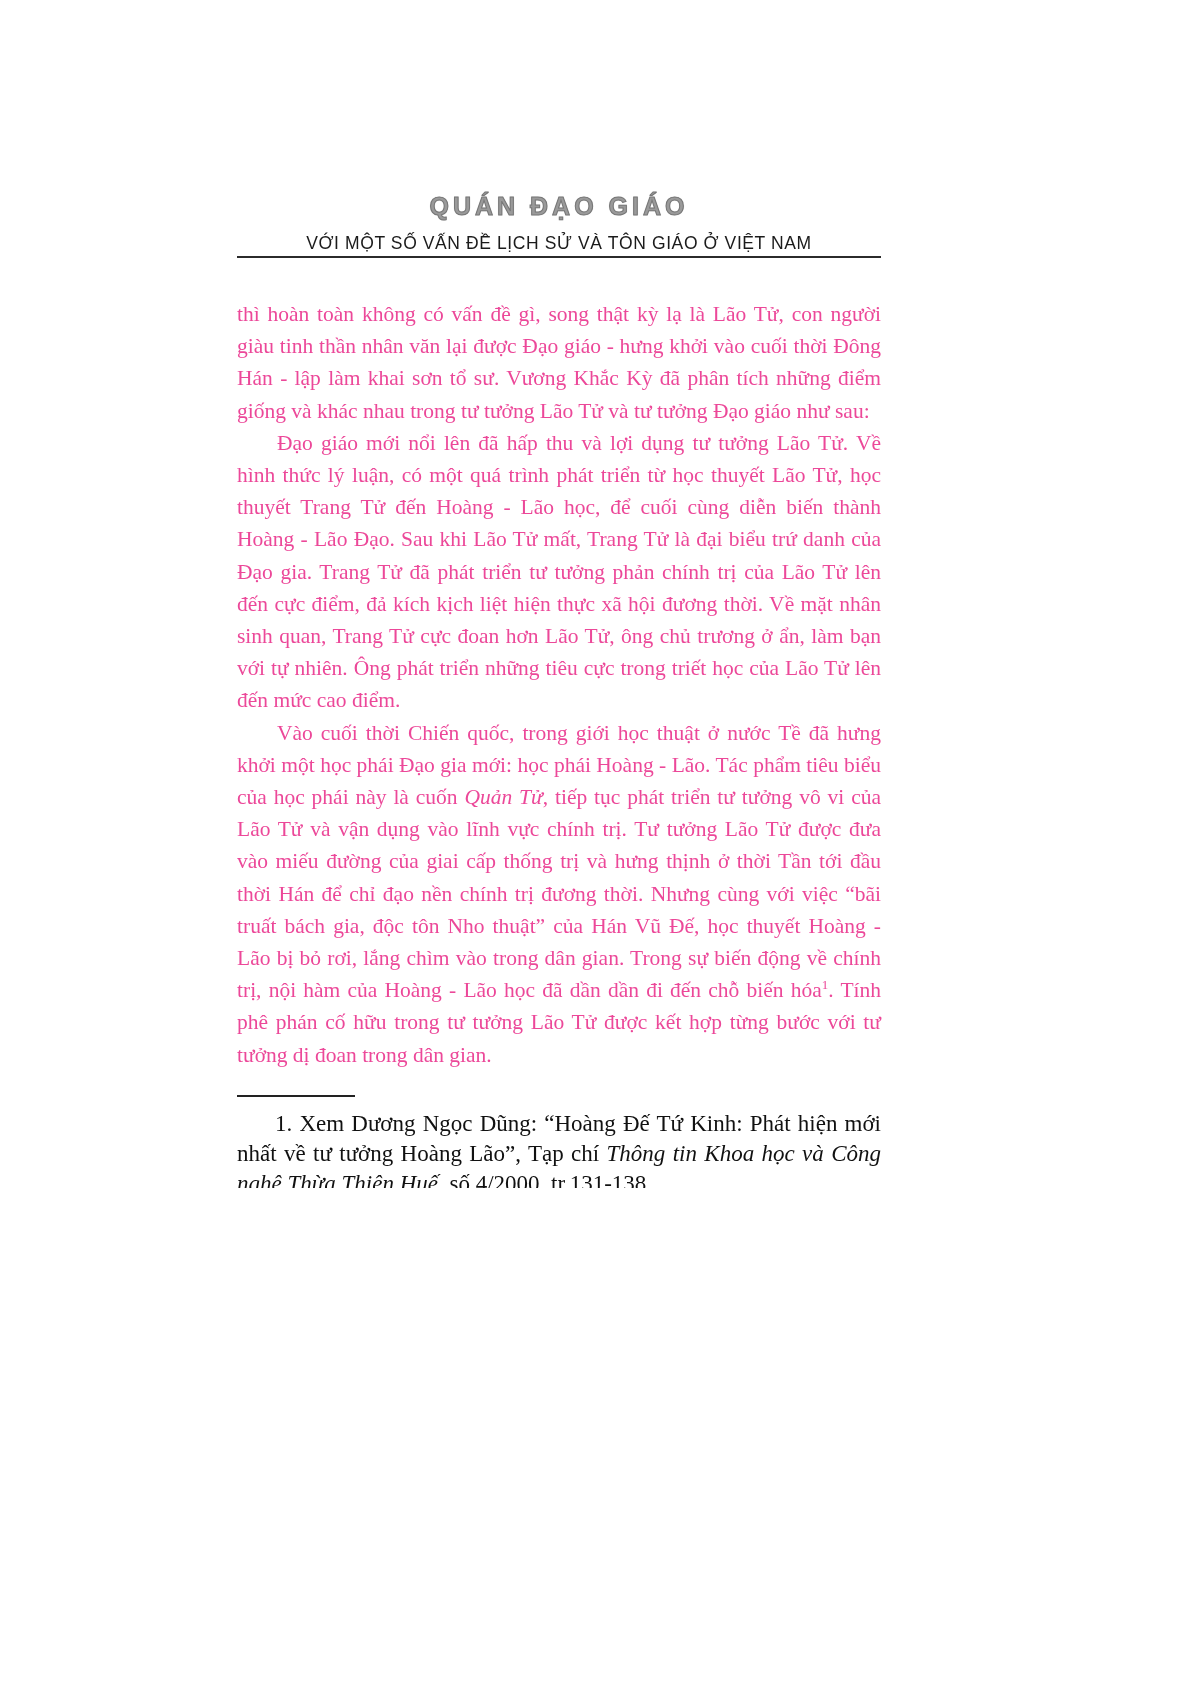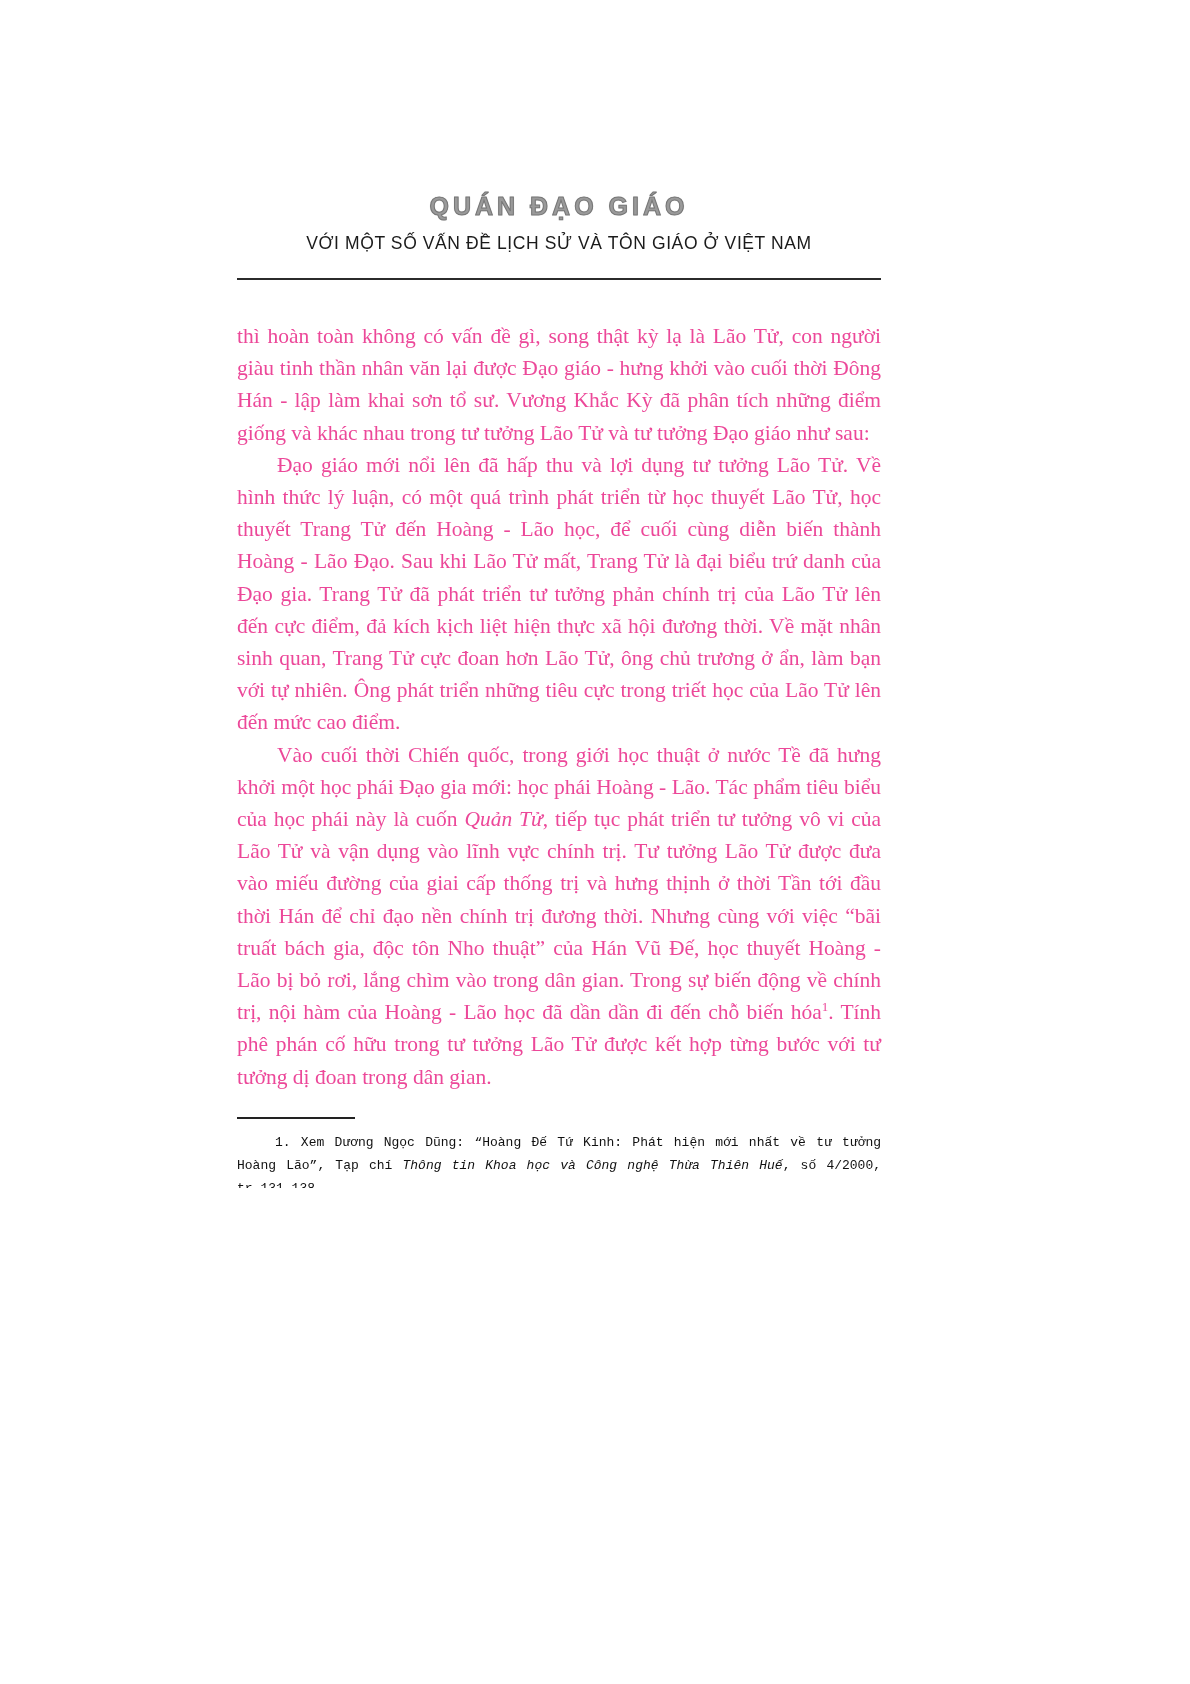--- a/index.html
+++ b/index.html
@@ -33,21 +33,21 @@
     color: #9a9a9a;
     -webkit-text-stroke: 1px #777777;
     text-shadow: 0 0 1px #8a8a8a;
   }
   .book-subtitle {
     font-family: "Liberation Sans", sans-serif;
     font-size: 17.5px;
     letter-spacing: 0.6px;
     color: #1b1b1b;
     margin-top: 12px;
-    padding-bottom: 24px;
+    padding-bottom: 2px;
   }
   .header-rule {
     border: none;
     border-top: 2px solid #2b2b2b;
     margin: 0;
     width: 100%;
   }
   .body-text {
     margin-top: 40px;
   }
@@ -69,26 +69,25 @@
     font-size: 13px;
     line-height: 0;
   }
   .footnote-rule {
     border: none;
     border-top: 2px solid #222222;
     width: 118px;
     margin: 24px 0 12px 0;
   }
   .footnote {
-    font-size: 13px;
-    line-height: 23px;
+    font-size: 23px;
+    line-height: 30px;
     text-align: justify;
     color: #111111;
     text-indent: 38px;
-    font-family: Liberation Mono, monospace;
   }
   .page-number {
     margin-top: 34px;
     font-size: 21.5px;
     color: #111111;
   }
 </style>
 </head>
 <body>
 

